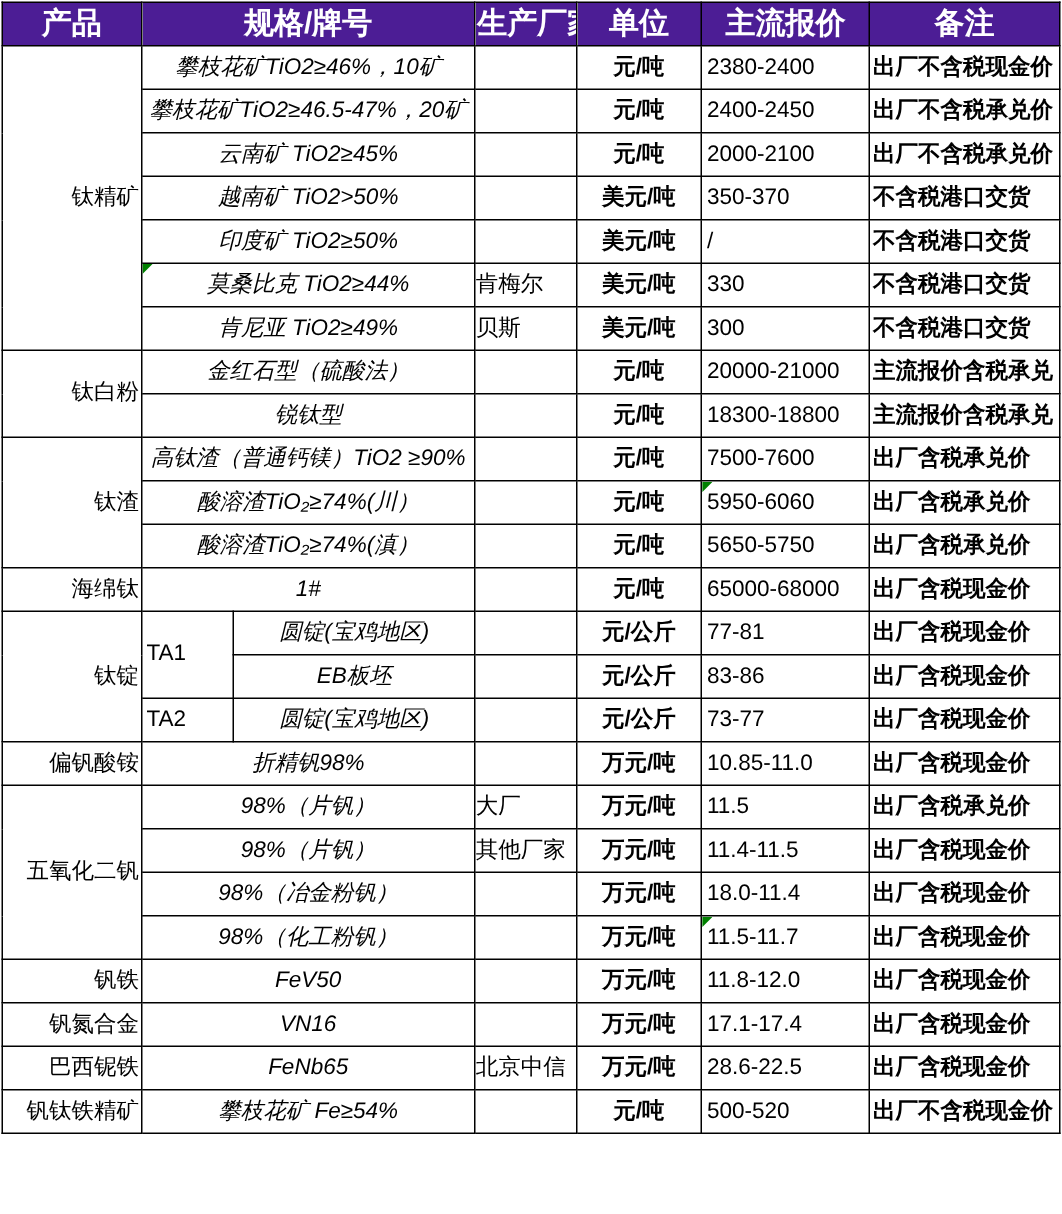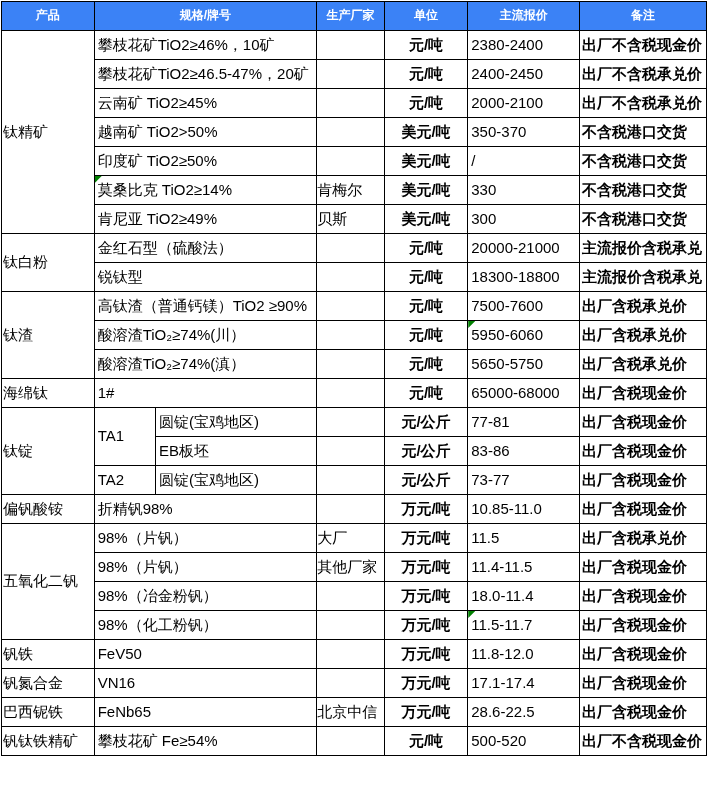--- a/index.html
+++ b/index.html
@@ -23,30 +23,30 @@
     border: 1px solid #000000;
     height: 28px;
     padding: 0 3px;
     font-size: 15px;
     line-height: 1.1;
     overflow: hidden;
     white-space: nowrap;
     vertical-align: middle;
   }
   .price-table th {
-    background: #3b82f6;
+    background: #4c1d95;
     color: #ffffff;
     font-weight: bold;
-    font-size: 12px;
+    font-size: 20px;
     text-align: center;
     padding: 0 1px;
   }
-  td.c-product   { text-align: left; padding: 0 1px; }
+  td.c-product   { text-align: right; padding: 0 1px; }
   td.c-grade     { text-align: left; margin-left: 44px; }
-  td.c-spec      { text-align: left; }
+  td.c-spec      { text-align: center; font-style: italic; }
   td.c-producer  { text-align: left; padding: 0; }
   td.c-unit      { text-align: center; font-weight: bold; }
   td.c-price     { text-align: left; }
   td.c-note      { text-align: left; padding: 0 2px; font-weight: bold; }
   td.rel         { position: relative; }
   .tri {
     position: absolute;
     top: 0;
     left: 0;
     width: 7px;
@@ -112,21 +112,21 @@
         <td class="c-note">不含税港口交货</td>
       </tr>
       <tr>
         <td class="c-spec" colspan="2">印度矿 TiO2≥50%</td>
         <td class="c-producer"></td>
         <td class="c-unit">美元/吨</td>
         <td class="c-price">/</td>
         <td class="c-note">不含税港口交货</td>
       </tr>
       <tr>
-        <td class="c-spec rel" colspan="2"><span class="tri"></span><span>莫桑比克 TiO2≥14%</span></td>
+        <td class="c-spec rel" colspan="2"><span class="tri"></span><span>莫桑比克 TiO2≥44%</span></td>
         <td class="c-producer">肯梅尔</td>
         <td class="c-unit">美元/吨</td>
         <td class="c-price">330</td>
         <td class="c-note">不含税港口交货</td>
       </tr>
       <tr>
         <td class="c-spec" colspan="2">肯尼亚 TiO2≥49%</td>
         <td class="c-producer">贝斯</td>
         <td class="c-unit">美元/吨</td>
         <td class="c-price">300</td>

